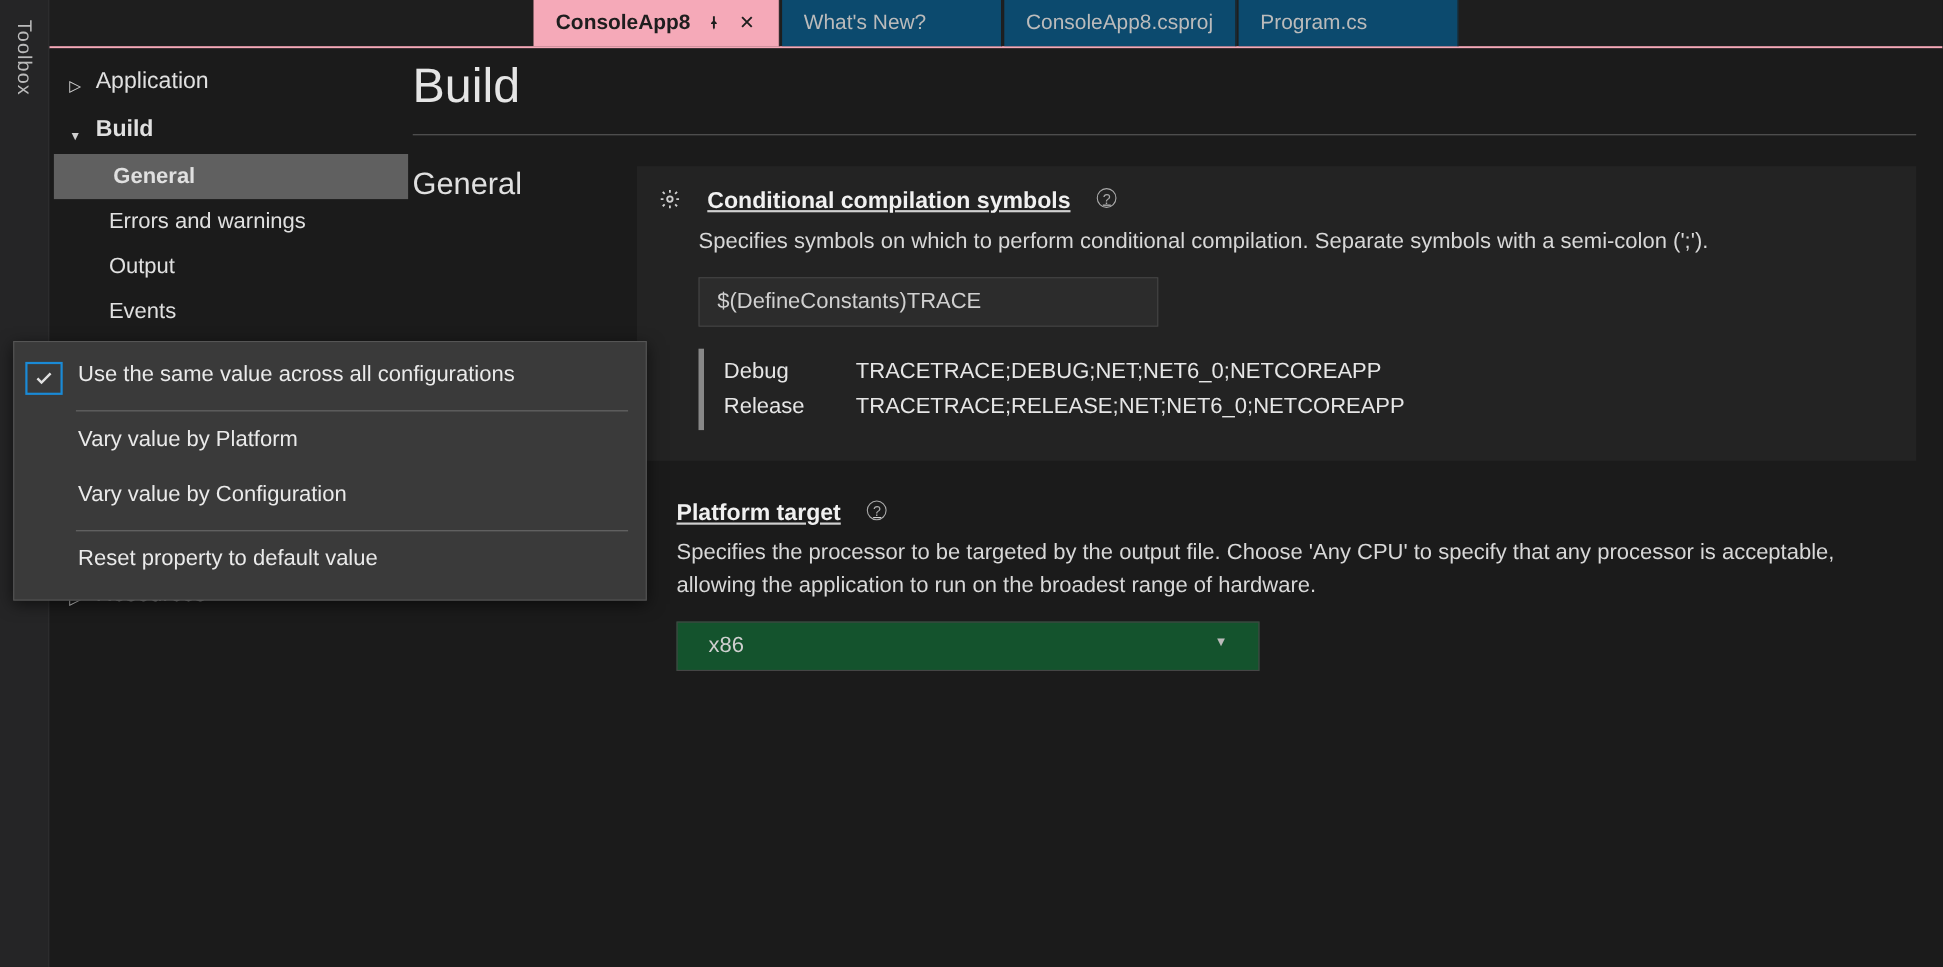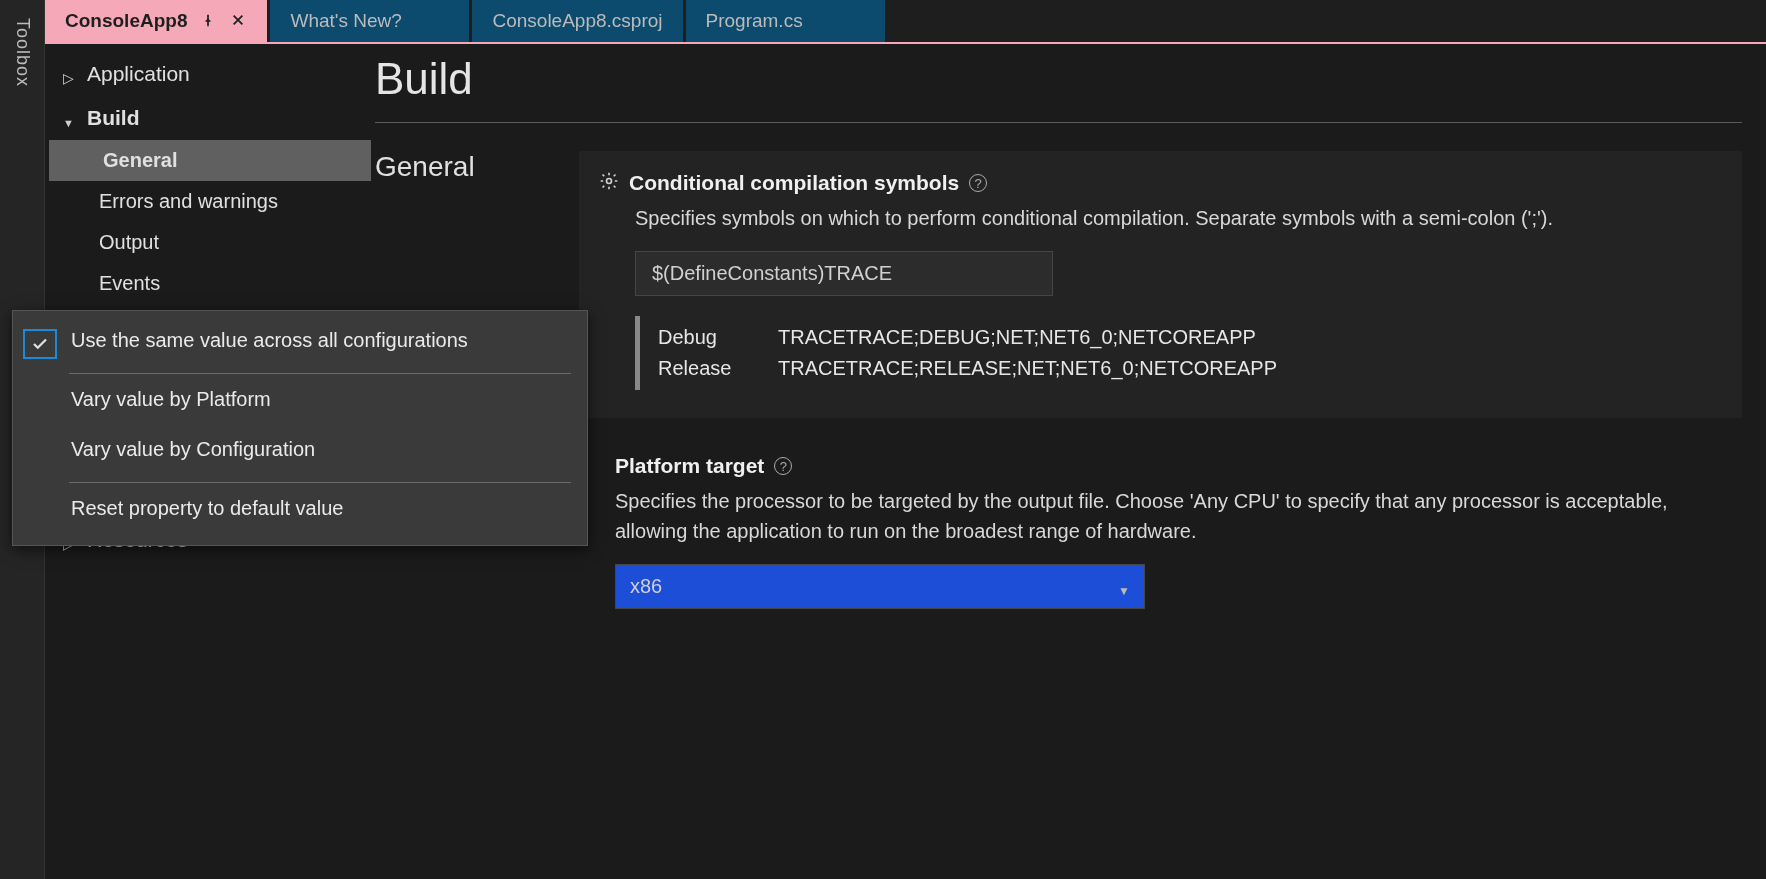--- a/index.html
+++ b/index.html
@@ -37,20 +37,21 @@
     }
     .tab-strip {
       position: absolute;
       left: 45px;
       top: 0;
       right: 0;
       height: 44px;
       background: #1e1e1e;
       display: flex;
       border-bottom: 2px solid #f5a9b8;
+      justify-content: center;
     }
     .tab {
       height: 42px;
       padding: 0 20px;
       display: flex;
       align-items: center;
       gap: 12px;
       font-size: 19px;
       color: #bbb;
       border-right: 1px solid #1e1e1e;
@@ -172,23 +173,24 @@
     }
     .left-mini { width: 180px; flex-shrink:0; }
     .settings-block {
       background: #232323;
       flex: 1;
       padding: 20px 36px 28px 20px;
       margin-bottom: 36px;
     }
     .setting-head {
       display: flex;
-      align-items: center;
-      gap: 10px;
+      align-items: flex-start;
+      gap: 24px;
       margin-bottom: 4px;
+      text-decoration: underline;
     }
     .setting-title {
       font-size: 21px;
       font-weight: 700;
       color: #f0f0f0;
     }
     .setting-desc {
       font-size: 20px;
       color: #d8d8d8;
       line-height: 1.5;
@@ -224,29 +226,29 @@
       border-radius: 50%;
       display: inline-flex;
       align-items: center;
       justify-content: center;
       font-size: 13px;
       color: #aaa;
     }
     .dropdown {
       margin-left: 0;
       margin-top: 18px;
-      background: #1d4ed8;
+      background: #14532d;
       border: 1px solid #454545;
-      padding: 10px 14px;
+      padding: 10px 28px;
       font-size: 20px;
       color: #d0d0d0;
       width: 530px;
       display: flex;
       justify-content: space-between;
-      align-items: flex-end;
+      align-items: flex-start;
       cursor: pointer;
     }
     .dropdown .chev { color: #bbb; font-size: 12px; }
     .plain-block { padding-left: 36px; }
     
     .context-menu {
       position: absolute;
       left: 12px;
       top: 310px;
       width: 576px;

